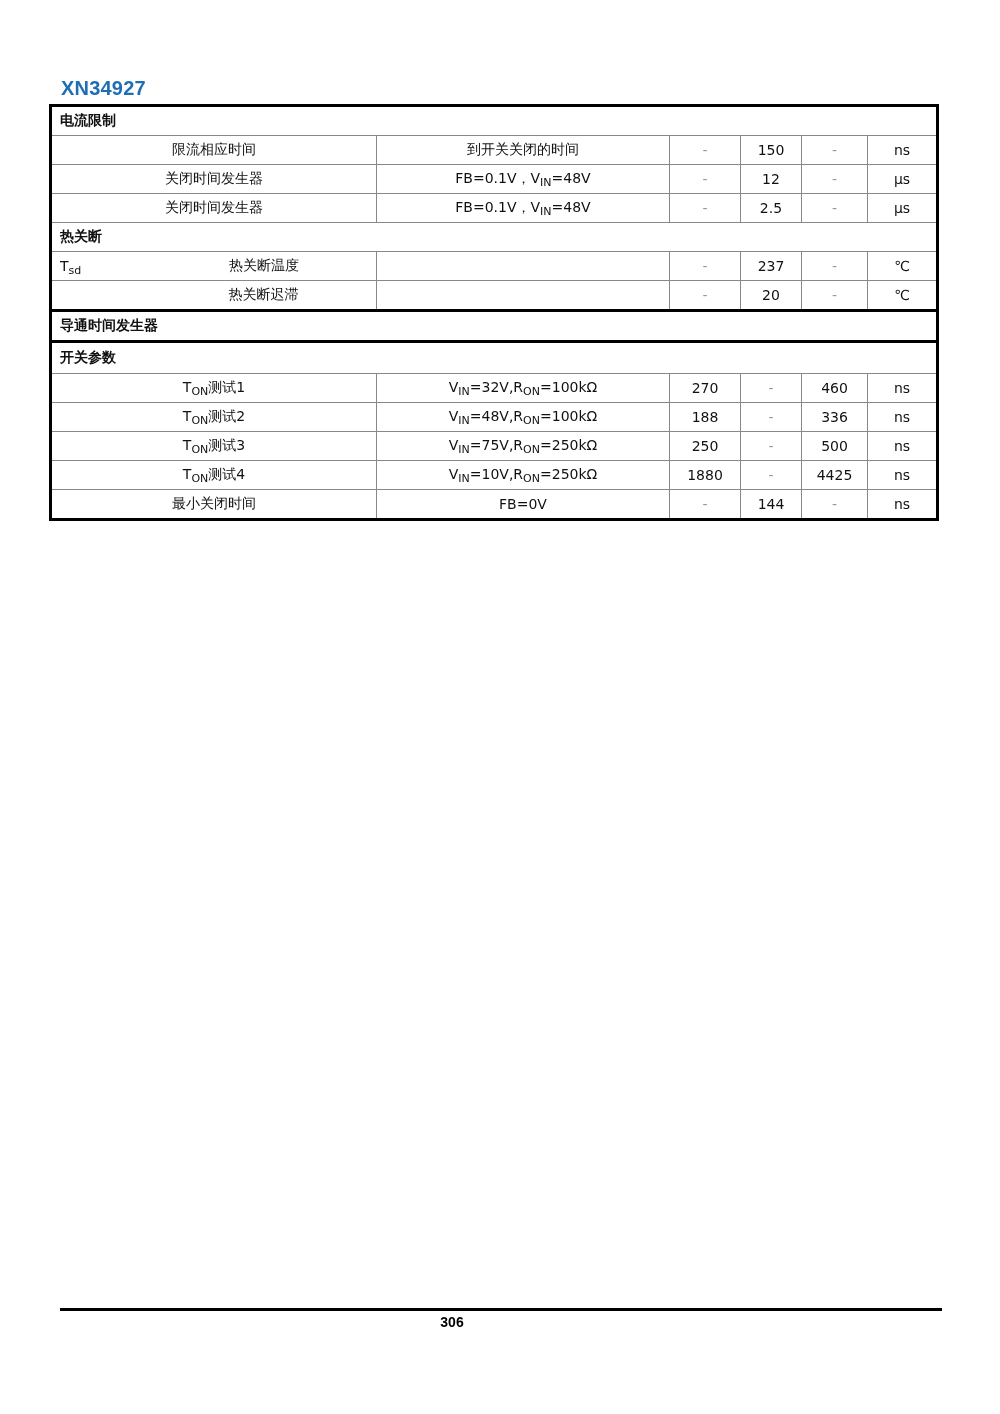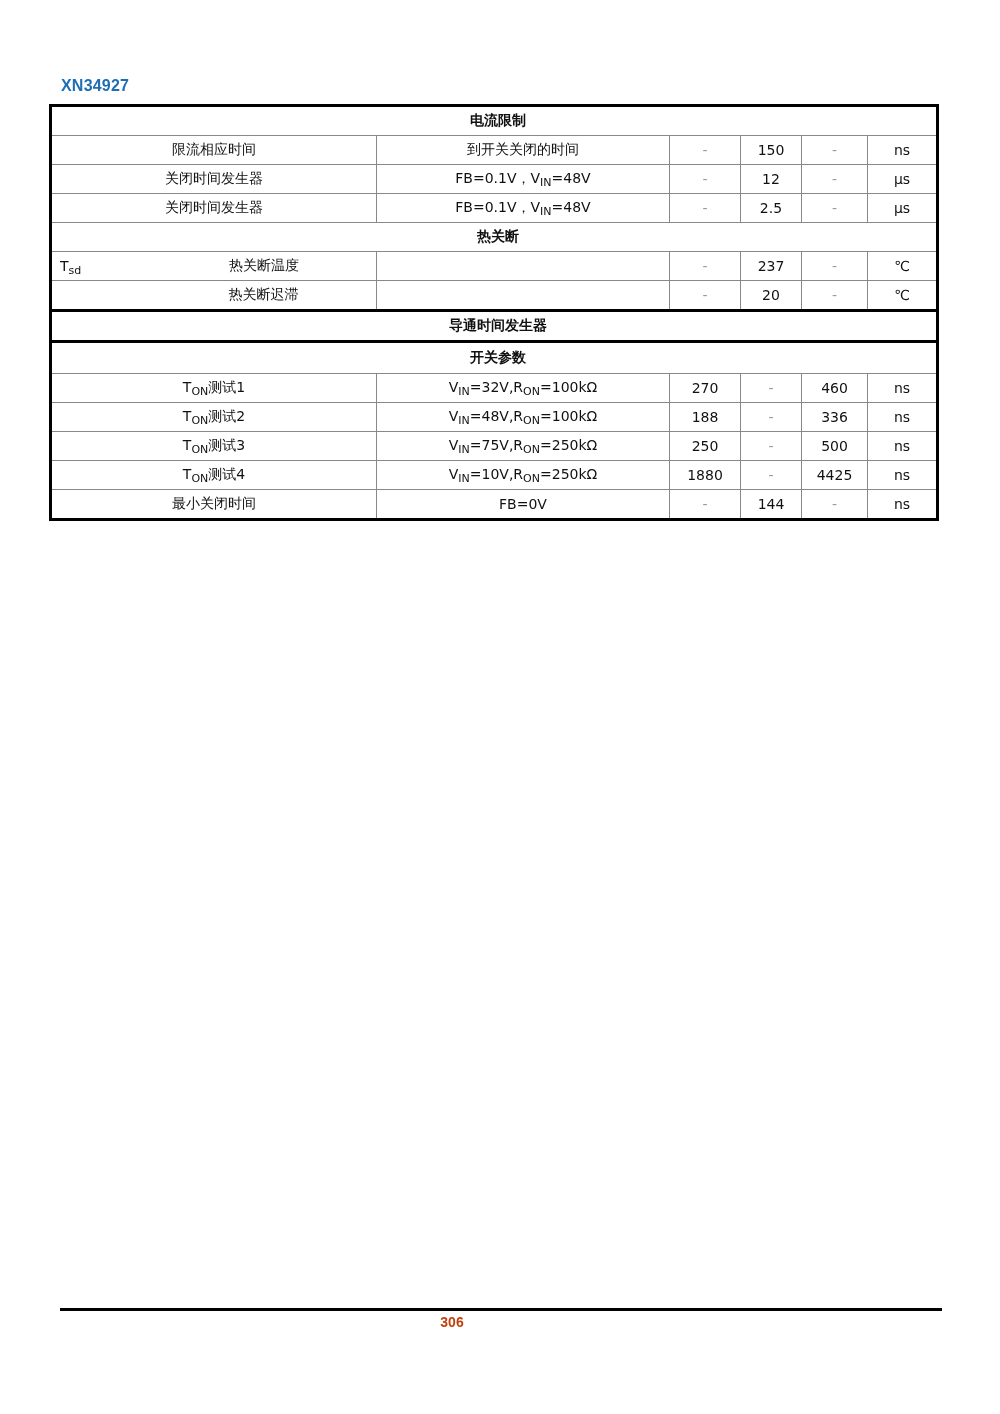--- a/index.html
+++ b/index.html
@@ -1,27 +1,27 @@
 <!DOCTYPE html>
 <html><head>
 <meta charset="utf-8">
 <style>
   html, body { margin: 0; padding: 0; background: #ffffff; }
   body { width: 1000px; height: 1414px; position: relative; font-family: "DejaVu Sans", "Liberation Sans", sans-serif; color: #111; overflow: hidden; }
-  .doc-title { position: absolute; left: 61px; top: 77px; font-family: "Liberation Sans", sans-serif; font-weight: bold; font-size: 16px; color: #1f6db5; letter-spacing: 0.2px; }
+  .doc-title { position: absolute; left: 61px; top: 77px; font-family: "Liberation Sans", sans-serif; font-weight: bold; font-size: 20px; color: #1f6db5; letter-spacing: 0.2px; }
   .spec-table { position: absolute; left: 49px; top: 104px; width: 890px; border-collapse: collapse; border: 3px solid #000; table-layout: fixed; }
   .spec-table td { border: 1px solid #888; font-size: 14px; height: 28px; padding: 0; text-align: center; vertical-align: middle; white-space: nowrap; }
-  .spec-table tr.section td { text-align: center; padding-left: 8px; font-weight: bold; font-size: 14px; border-left: none; border-right: none; }
+  .spec-table tr.section td { text-align: left; padding-left: 8px; font-weight: bold; font-size: 14px; border-left: none; border-right: none; }
   .spec-table tr.thick-top td { border-top: 3px solid #000; }
   .spec-table td.sym-cell { text-align: center; padding-left: 8px; position: relative; }
   .sym { position: absolute; left: 8px; top: 6px; font-size: 14px; }
   .sub { font-size: 11px; vertical-align: -3px; }
   .dash { color: #999; }
   .footer-rule { position: absolute; left: 60px; top: 1308px; width: 882px; height: 3px; background: #000; }
-  .page-num { position: absolute; left: 0; width: 904px; top: 1314px; text-align: center; font-family: "Liberation Sans", sans-serif; font-weight: bold; font-size: 14px; color: #c2410c; }
+  .page-num { position: absolute; left: 0; width: 904px; top: 1314px; text-align: center; font-family: "Liberation Sans", sans-serif; font-weight: bold; font-size: 14px; color: #000000; }
 </style>
 </head>
 <body>
 
 <div class="doc-title">XN34927</div>
 
 <table class="spec-table">
   <colgroup>
     <col style="width:326px">
       <col style="width:293px">

